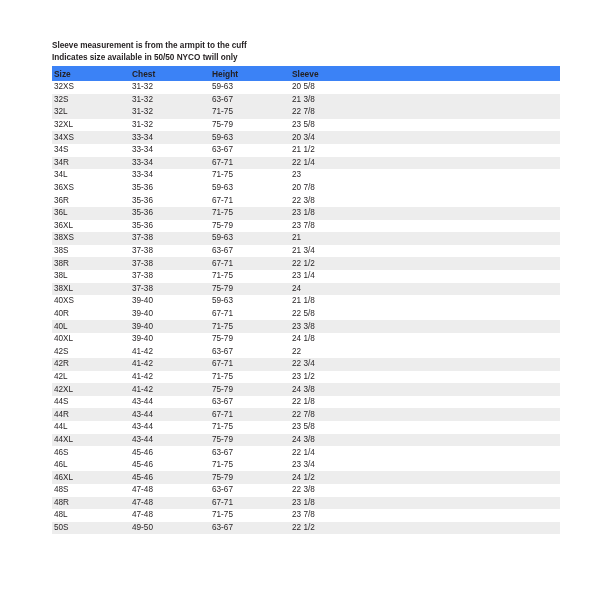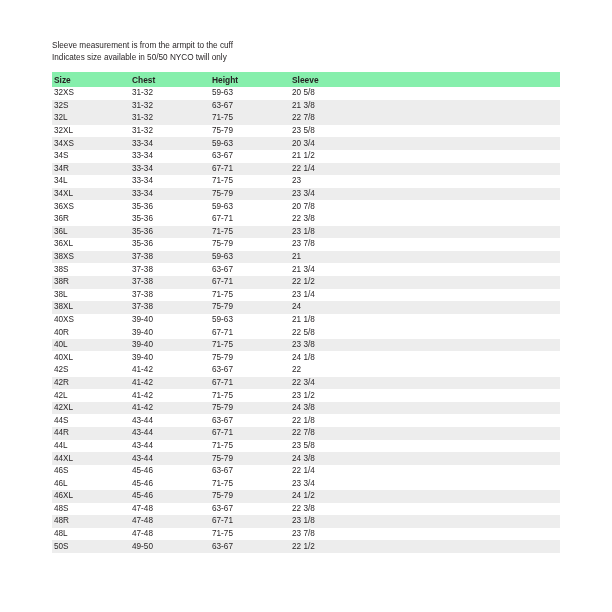--- a/index.html
+++ b/index.html
@@ -18,40 +18,41 @@
   .page {
     position: absolute;
     left: 52px;
     top: 40px;
     width: 508px;
   }
   .note {
     font-size: 8.2px;
     line-height: 11.5px;
     color: #231f20;
-    margin-bottom: 9px;
+    margin-bottom: 3px;
+    font-weight: bold;
   }
   .note div {
     white-space: nowrap;
   }
   table.sizes {
     border-collapse: collapse;
     width: 508px;
     table-layout: fixed;
   }
   table.sizes th, table.sizes td {
     text-align: left;
     font-size: 8.2px;
     line-height: 10px;
     padding: 1.3px 0 1.3px 2px;
     font-weight: normal;
     vertical-align: top;
   }
   table.sizes thead th {
-    background: #86efac;
+    background: #3b82f6;
     font-weight: bold;
     padding-top: 2.5px;
     padding-bottom: 2.5px;
     font-size: 8.4px;
   }
   table.sizes tbody tr.odd td {
     background: #ffffff;
   }
   table.sizes tbody tr.even td {
     background: #ededed;
@@ -128,26 +129,20 @@
           <td>33-34</td>
           <td>67-71</td>
           <td>22 1/4</td>
         </tr>
         <tr class="odd">
           <td>34L</td>
           <td>33-34</td>
           <td>71-75</td>
           <td>23</td>
         </tr>
-        <tr class="even">
-          <td>34XL</td>
-          <td>33-34</td>
-          <td>75-79</td>
-          <td>23 3/4</td>
-        </tr>
         <tr class="odd">
           <td>36XS</td>
           <td>35-36</td>
           <td>59-63</td>
           <td>20 7/8</td>
         </tr>
         <tr class="odd">
           <td>36R</td>
           <td>35-36</td>
           <td>67-71</td>

